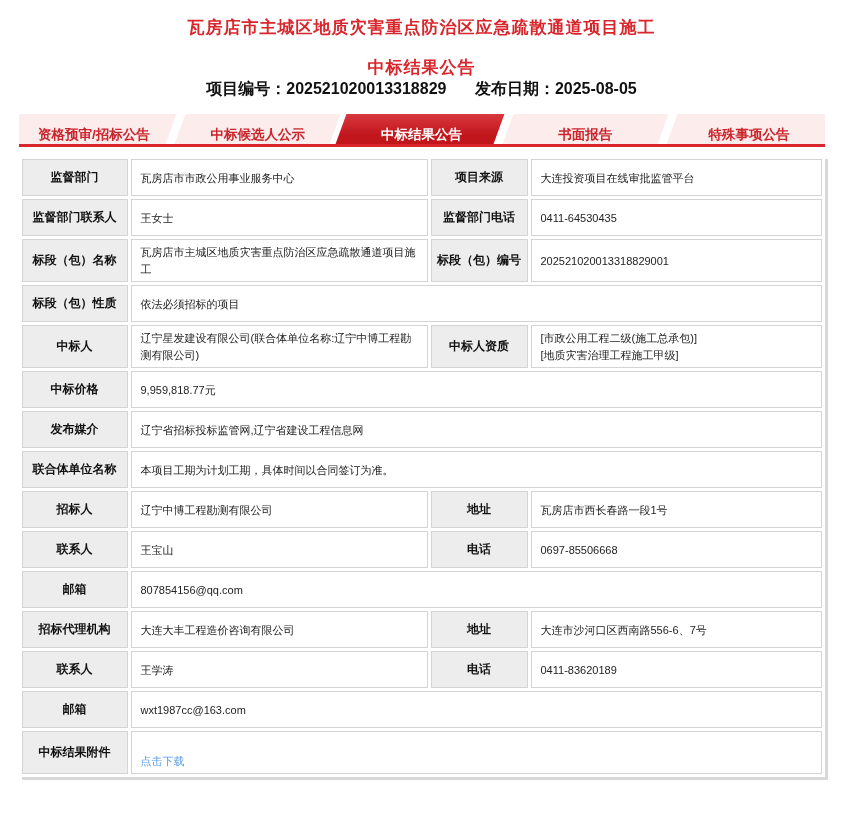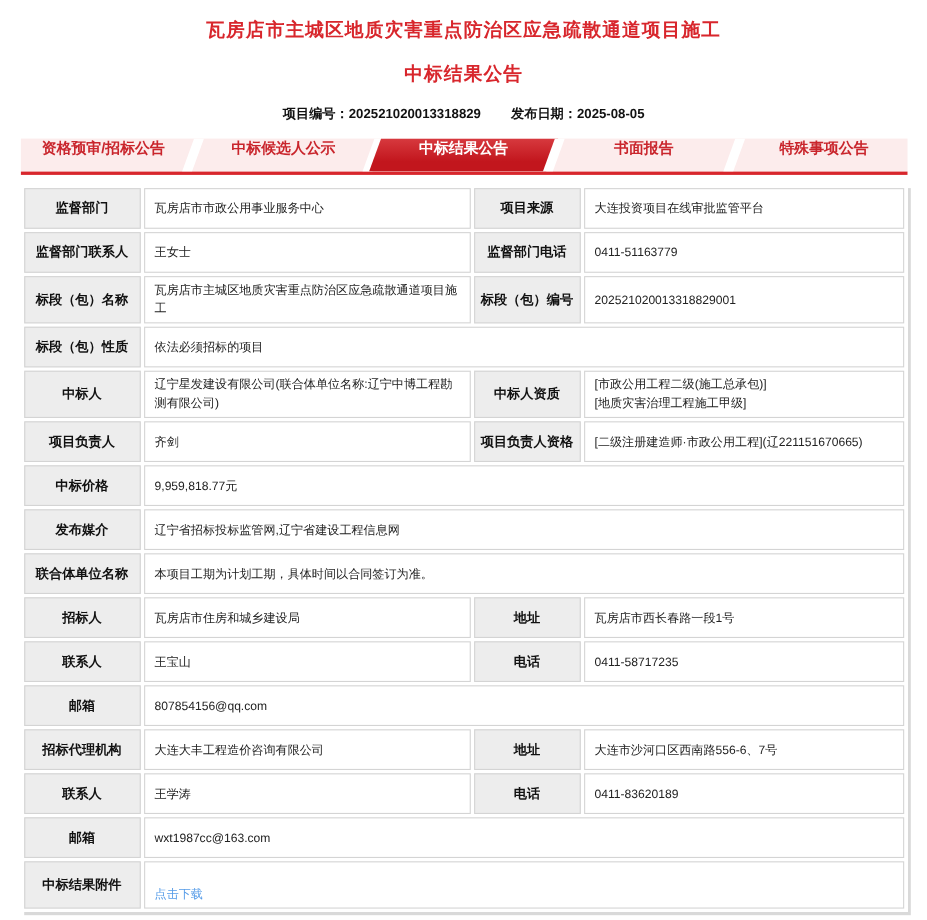--- a/index.html
+++ b/index.html
@@ -8,38 +8,38 @@
     width: 843px;
     font-family: "Liberation Sans", "DejaVu Sans", sans-serif;
     color: #222;
   }
   .container { width: 806px; margin: 0 auto; }
 
   
   .title-line { text-align: center; color: #d8262c; font-weight: bold; font-size: 17px; letter-spacing: 1px; }
   .title-l1 { padding-top: 16px; }
   .title-l2 { padding-top: 17px; }
-  .meta-line { text-align: center; margin-top: 16px; font-size: 12px; color: #111; }
+  .meta-line { text-align: center; font-size: 16px; color: #111; }
   .meta-line b { font-weight: bold; }
   .meta-pair { display: inline-block; }
   .meta-pair + .meta-pair { margin-left: 24px; }
 
   
   .tabbar-wrap { margin-top: 14px; }
   .tabbar {
     display: flex;
     height: 30px;
     background: #fcecec;
     overflow: hidden;
   }
   .tab {
     flex: 1 1 0;
     position: relative;
     display: flex;
-    align-items: flex-start;
+    align-items: flex-end;
     justify-content: center;
     font-size: 13.5px;
     font-weight: bold;
     color: #c9252c;
     cursor: pointer;
     white-space: nowrap;
   }
   .tab .tab-label { position: relative; z-index: 2; }
   .sep {
     flex: 0 0 9px;
@@ -144,68 +144,62 @@
         <tr>
           <td class="lbl">监督部门</td>
           <td class="val">瓦房店市市政公用事业服务中心</td>
           <td class="lbl">项目来源</td>
           <td class="val">大连投资项目在线审批监管平台</td>
         </tr>
         <tr>
           <td class="lbl">监督部门联系人</td>
           <td class="val">王女士</td>
           <td class="lbl">监督部门电话</td>
-          <td class="val">0411-51163779</td>
+          <td class="val">0411-64530435</td>
         </tr>
         <tr>
           <td class="lbl">标段（包）名称</td>
           <td class="val">瓦房店市主城区地质灾害重点防治区应急疏散通道项目施工</td>
           <td class="lbl">标段（包）编号</td>
           <td class="val">202521020013318829001</td>
         </tr>
         <tr>
           <td class="lbl">标段（包）性质</td>
           <td class="val" colspan="3">依法必须招标的项目</td>
         </tr>
         <tr>
           <td class="lbl">中标人</td>
           <td class="val">辽宁星发建设有限公司(联合体单位名称:辽宁中博工程勘测有限公司)</td>
           <td class="lbl">中标人资质</td>
           <td class="val">[市政公用工程二级(施工总承包)]
 [地质灾害治理工程施工甲级]</td>
         </tr>
         <tr>
-          <td class="lbl">项目负责人</td>
-          <td class="val">齐剑</td>
-          <td class="lbl">项目负责人资格</td>
-          <td class="val">[二级注册建造师·市政公用工程](辽221151670665)</td>
-        </tr>
-        <tr>
           <td class="lbl">中标价格</td>
           <td class="val" colspan="3">9,959,818.77元</td>
         </tr>
         <tr>
           <td class="lbl">发布媒介</td>
           <td class="val" colspan="3">辽宁省招标投标监管网,辽宁省建设工程信息网</td>
         </tr>
         <tr>
           <td class="lbl">联合体单位名称</td>
           <td class="val" colspan="3">本项目工期为计划工期，具体时间以合同签订为准。</td>
         </tr>
         <tr>
           <td class="lbl">招标人</td>
-          <td class="val">瓦房店市住房和城乡建设局</td>
+          <td class="val">辽宁中博工程勘测有限公司</td>
           <td class="lbl">地址</td>
           <td class="val">瓦房店市西长春路一段1号</td>
         </tr>
         <tr>
           <td class="lbl">联系人</td>
           <td class="val">王宝山</td>
           <td class="lbl">电话</td>
-          <td class="val">0411-58717235</td>
+          <td class="val">0697-85506668</td>
         </tr>
         <tr>
           <td class="lbl">邮箱</td>
           <td class="val" colspan="3">807854156@qq.com</td>
         </tr>
         <tr>
           <td class="lbl">招标代理机构</td>
           <td class="val">大连大丰工程造价咨询有限公司</td>
           <td class="lbl">地址</td>
           <td class="val">大连市沙河口区西南路556-6、7号</td>

